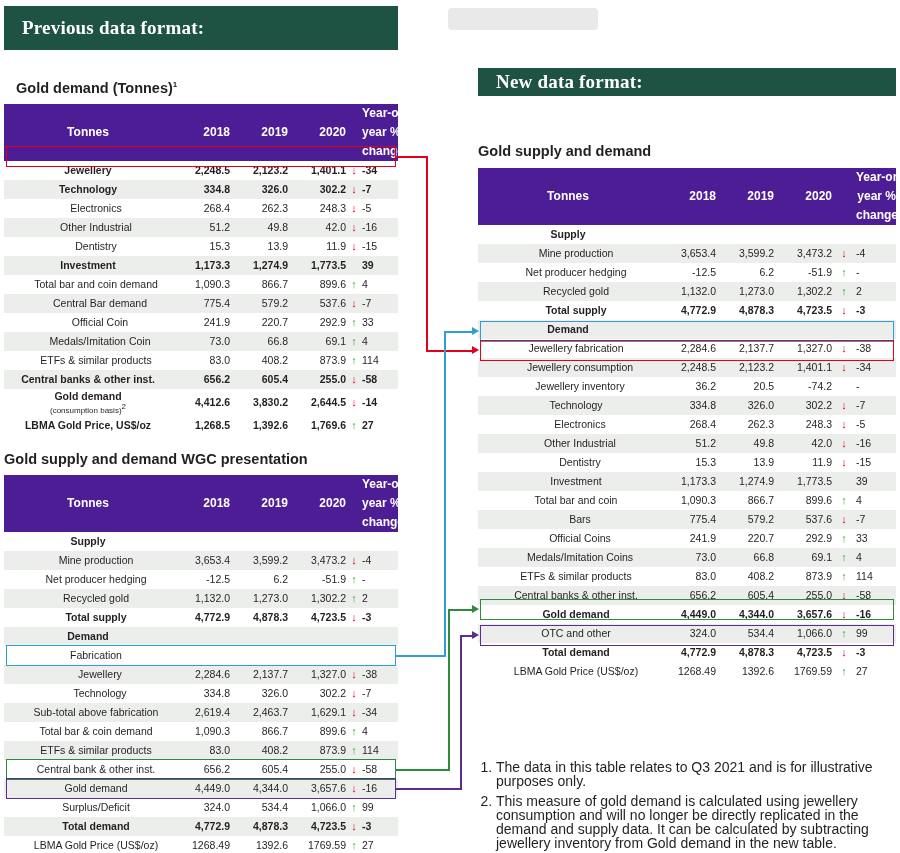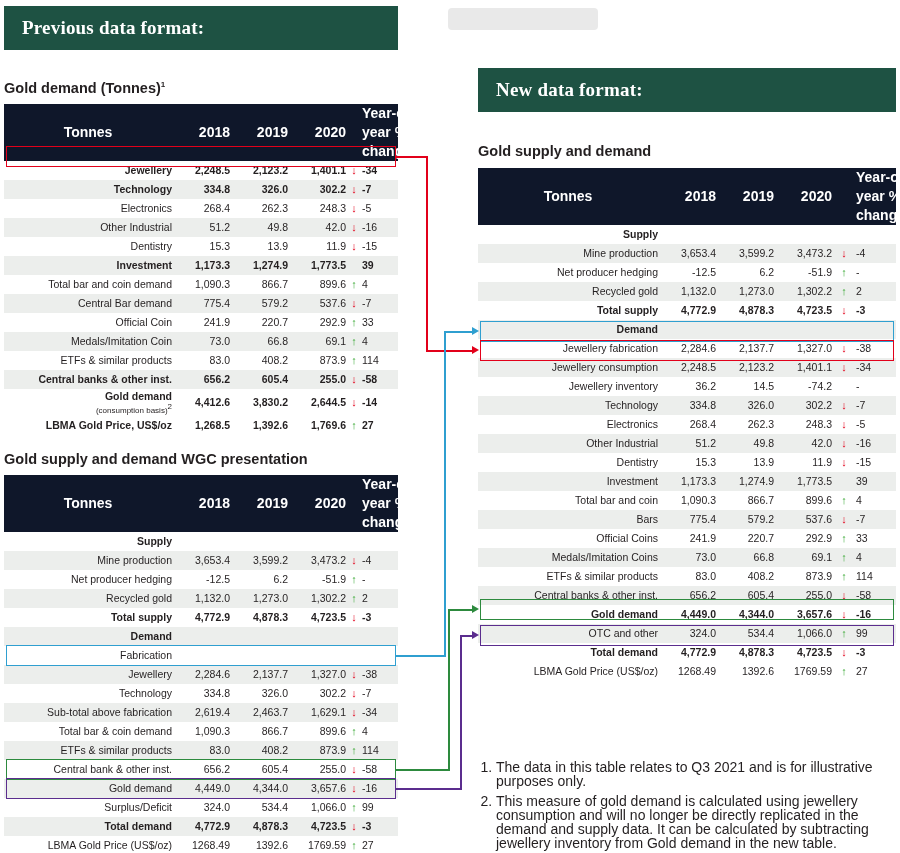--- a/index.html
+++ b/index.html
@@ -18,66 +18,66 @@
     color: #ffffff;
     font-family: "Liberation Serif", serif;
     font-weight: bold;
     font-size: 19px;
     display: flex;
     align-items: center;
     padding-left: 18px;
     letter-spacing: 0.2px;
   }
   #prev-banner { position:absolute; left:4px; top:6px; width:394px; height:44px; }
-  #new-banner  { position:absolute; left:478px; top:68px; width:418px; height:44px; }
+  #new-banner  { position:absolute; left:478px; top:68px; width:418px; height:28px; }
 
   .smudge {
     position:absolute; left:448px; top:8px; width:150px; height:22px;
     background:#e9e9e9; border-radius:4px;
   }
 
   .sec-title {
     position:absolute;
     font-family: "Liberation Sans", sans-serif;
     font-weight: bold;
     font-size: 14.5px;
     color:#231f20;
   }
-  #t1-title { left:4px; top:80px; }
+  #t1-title { left:16px; top:80px; }
   #t2-title { left:4px; top:451px; }
   #t3-title { left:478px; top:143px; }
   .sup { font-size:8px; vertical-align:super; }
 
   table.dt {
     position:absolute;
     border-collapse: collapse;
     font-size: 10.5px;
     table-layout: fixed;
   }
   table.dt th, table.dt td {
     padding: 0;
     height: 19px;
     line-height: 19px;
     vertical-align: middle;
     white-space: nowrap;
   }
   thead th {
-    background: #0f172a;
+    background: #4c1d95;
     color:#ffffff;
     font-weight: bold;
-    font-size: 14px;
+    font-size: 12px;
     vertical-align: bottom;
     padding-bottom: 3px;
     height: 42px;
   }
   th.h-label { text-align:center; padding-left:8px; }
   th.h-num { text-align:right; padding-right:4px; }
   th.h-yoy { text-align:right; padding-right:6px; line-height:11px; padding-bottom:3px; }
 
-  td.lbl { text-align:right; padding-left:8px; }
+  td.lbl { text-align:center; padding-left:8px; }
   td.num { text-align:right; padding-right:4px; }
   td.arr { text-align:center; width:16px; }
   td.yoy { text-align:left; padding-right:6px; }
 
   tr.shade td { background:#eceeec; }
   tr.plain td { background:#ffffff; }
   tr.bold td  { font-weight:bold; }
 
   .ind1 { padding-left:16px !important; }
   .ind2 { padding-left:24px !important; }
@@ -530,21 +530,21 @@
         <td class="lbl ind2"><span>Jewellery consumption</span></td>
         <td class="num">2,248.5</td>
         <td class="num">2,123.2</td>
         <td class="num">1,401.1</td>
         <td class="arr"><span class="dn">↓</span></td>
         <td class="yoy">-34</td>
       </tr>
       <tr class="plain">
         <td class="lbl ind2"><span>Jewellery inventory</span></td>
         <td class="num">36.2</td>
-        <td class="num">14.5</td>
+        <td class="num">20.5</td>
         <td class="num">-74.2</td>
         <td class="arr"></td>
         <td class="yoy">-</td>
       </tr>
       <tr class="shade">
         <td class="lbl ind1"><span>Technology</span></td>
         <td class="num">334.8</td>
         <td class="num">326.0</td>
         <td class="num">302.2</td>
         <td class="arr"><span class="dn">↓</span></td>

